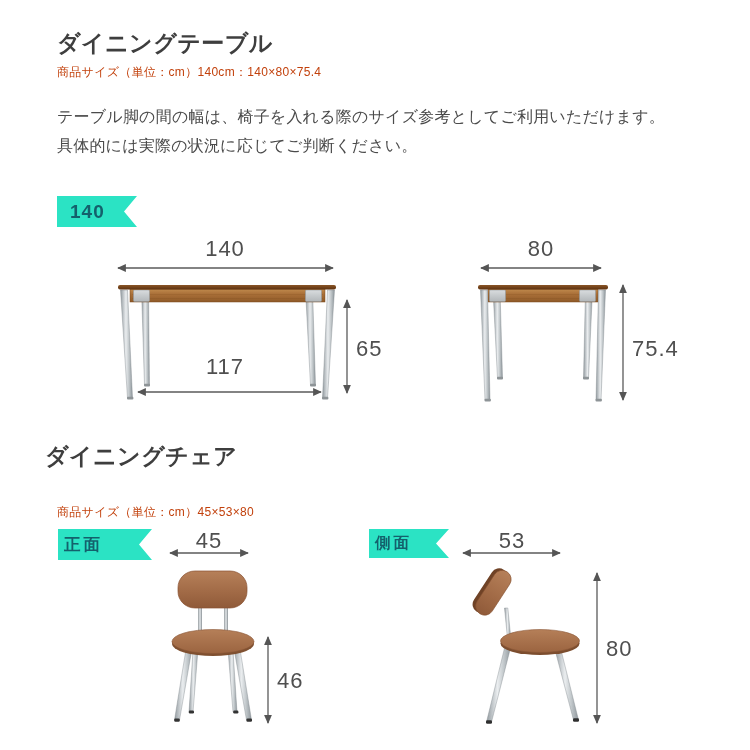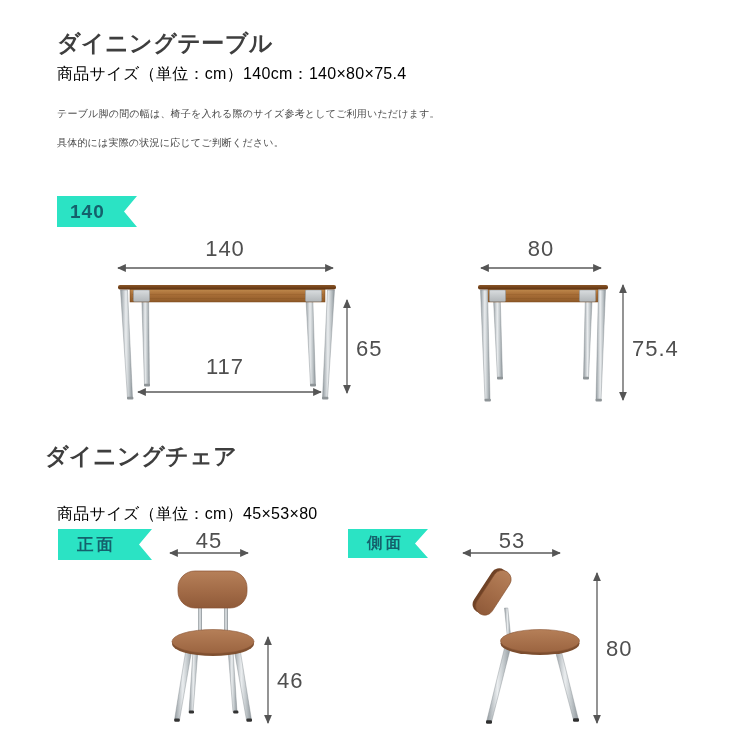--- a/index.html
+++ b/index.html
@@ -1,30 +1,30 @@
 <!DOCTYPE html>
 <html><head>
 <meta charset="utf-8">
 <style>
   html,body{margin:0;padding:0;}
   body{font-family:"Liberation Sans","DejaVu Sans",sans-serif;background:#ffffff;}
   .page{position:relative;width:750px;height:750px;background:#ffffff;overflow:hidden;}
   .abs{position:absolute;}
   .sec-title{font-size:23px;font-weight:700;color:#3e3e3e;letter-spacing:0.5px;}
-  .size-line{font-size:16px;font-weight:500;color:#000000;letter-spacing:0.3px;}
-  .note-line{font-size:10px;font-weight:500;color:#4a4a4a;letter-spacing:0.2px;}
+  .size-line{font-size:12px;font-weight:500;color:#c2410c;letter-spacing:0.3px;}
+  .note-line{font-size:16px;font-weight:500;color:#4a4a4a;letter-spacing:0.2px;}
   .ribbon{
     background:#2BE3C4;
     color:#14616C;
     font-weight:700;
     display:flex;align-items:center;
     clip-path:polygon(0 0,100% 0,calc(100% - 13px) 50%,100% 100%,0 100%);
   }
   .ribbon-num{font-size:19px;letter-spacing:1px;padding-left:13px;}
-  .ribbon-jp{font-size:16.5px;letter-spacing:3px;padding-left:19px;font-family:Liberation Serif, serif;}
+  .ribbon-jp{font-size:16.5px;letter-spacing:3px;padding-left:6px;font-family:Liberation Serif, serif;}
   svg{display:block;overflow:visible;}
   .dim-label{font-family:"Liberation Sans","DejaVu Sans",sans-serif;font-size:22px;fill:#4f4f4f;letter-spacing:1px;}
   .dim-line{stroke:#5a5a5a;stroke-width:1.3;fill:none;}
   .leg{stroke:#7d868b;stroke-width:0.4;}
 </style>
 </head>
 <body>
 
 <div class="page">
 
@@ -127,21 +127,21 @@
     <line class="dim-line" x1="168" y1="47" x2="168" y2="162" marker-start="url(#ah)" marker-end="url(#ah)"></line>
     <text class="dim-label" x="177" y="118" text-anchor="start">75.4</text>
   </svg>
 
   <div class="abs sec-title" style="left:45px;top:441px;">ダイニングチェア</div>
   <div class="abs size-line" style="left:57px;top:504px;">商品サイズ（単位：cm）45×53×80</div>
 
   <div class="abs ribbon" style="left:58px;top:529px;width:94px;height:31px;">
     <span class="ribbon-jp">正面</span>
   </div>
-  <div class="abs ribbon" style="left:348px;top:529px;width:80px;height:29px;">
+  <div class="abs ribbon" style="left:369px;top:529px;width:80px;height:29px;">
     <span class="ribbon-jp" style="font-size:15.5px;">側面</span>
   </div>
 
   <svg class="abs" style="left:150px;top:528px;" width="170" height="200" viewBox="0 0 170 200">
 
     <text class="dim-label" x="59" y="20" text-anchor="middle">45</text>
     <line class="dim-line" x1="20" y1="25" x2="98" y2="25" marker-start="url(#ah)" marker-end="url(#ah)"></line>
 
     <polygon class="leg" points="37,115 43,115 29.5,192 24.5,192" fill="url(#grad-chrome)"></polygon>
     <polygon class="leg" points="83,115 89,115 101.5,192 96.5,192" fill="url(#grad-chrome)"></polygon>

